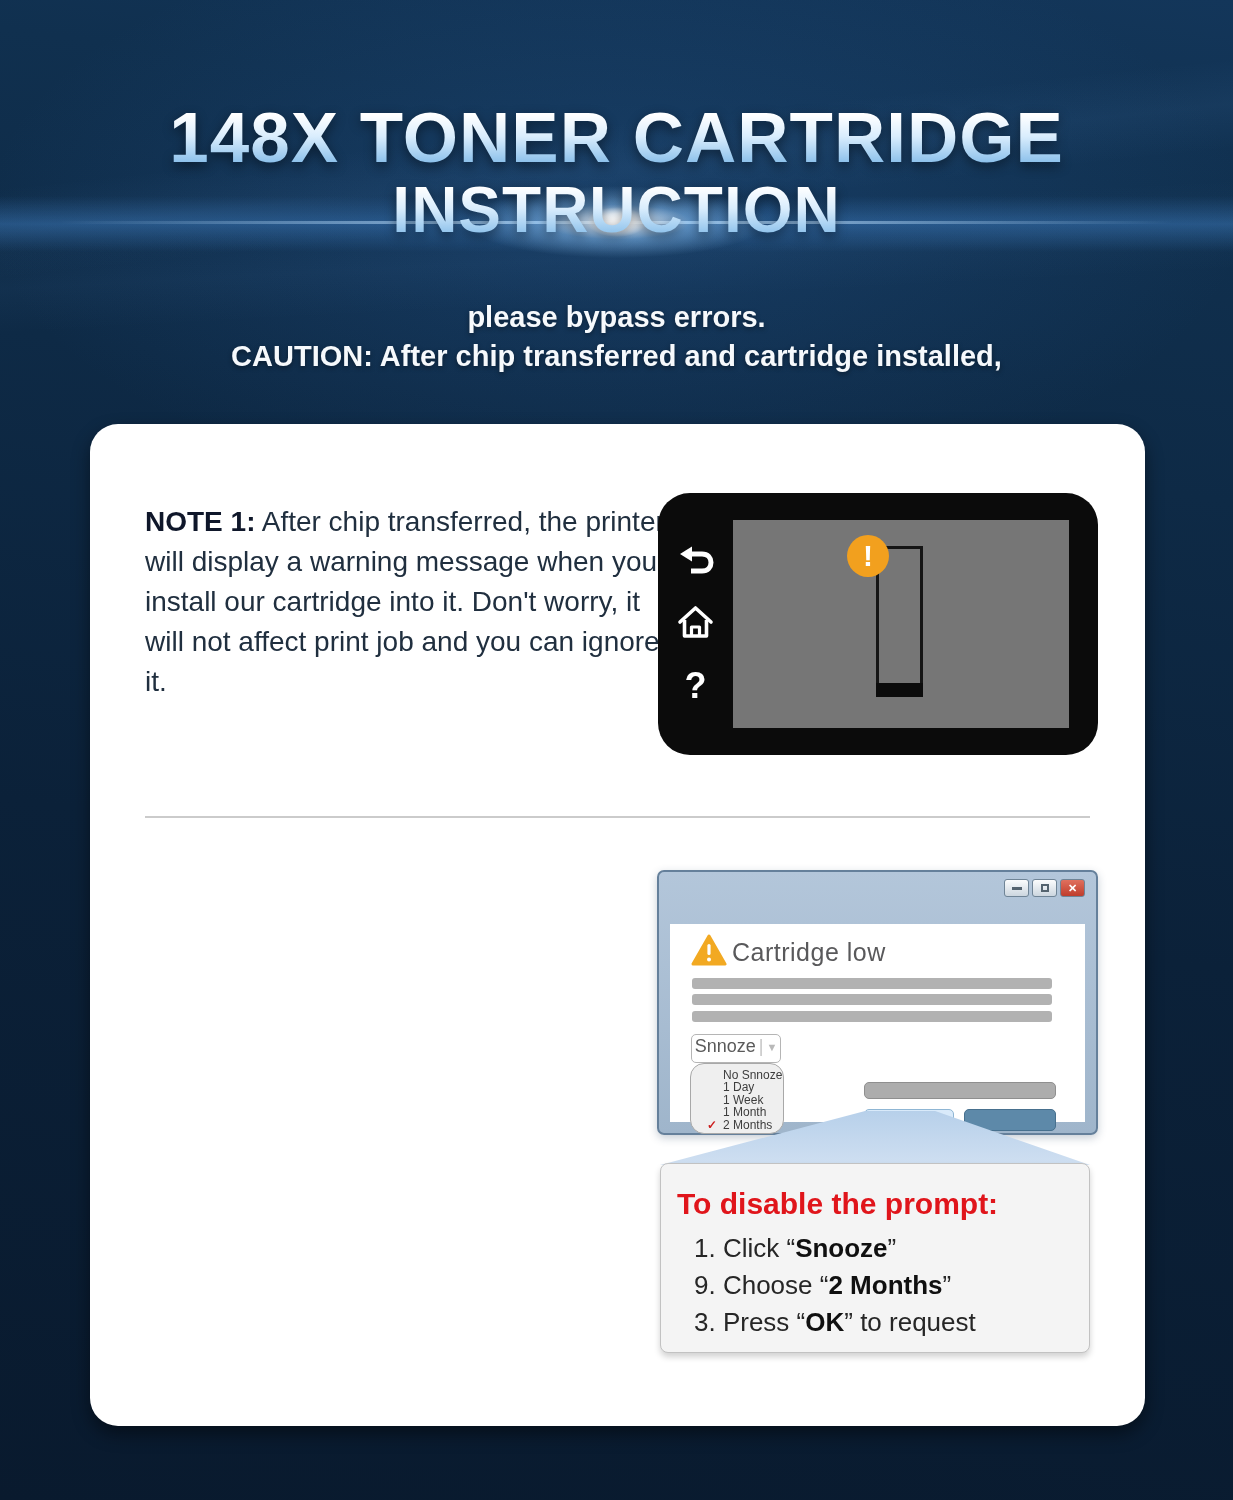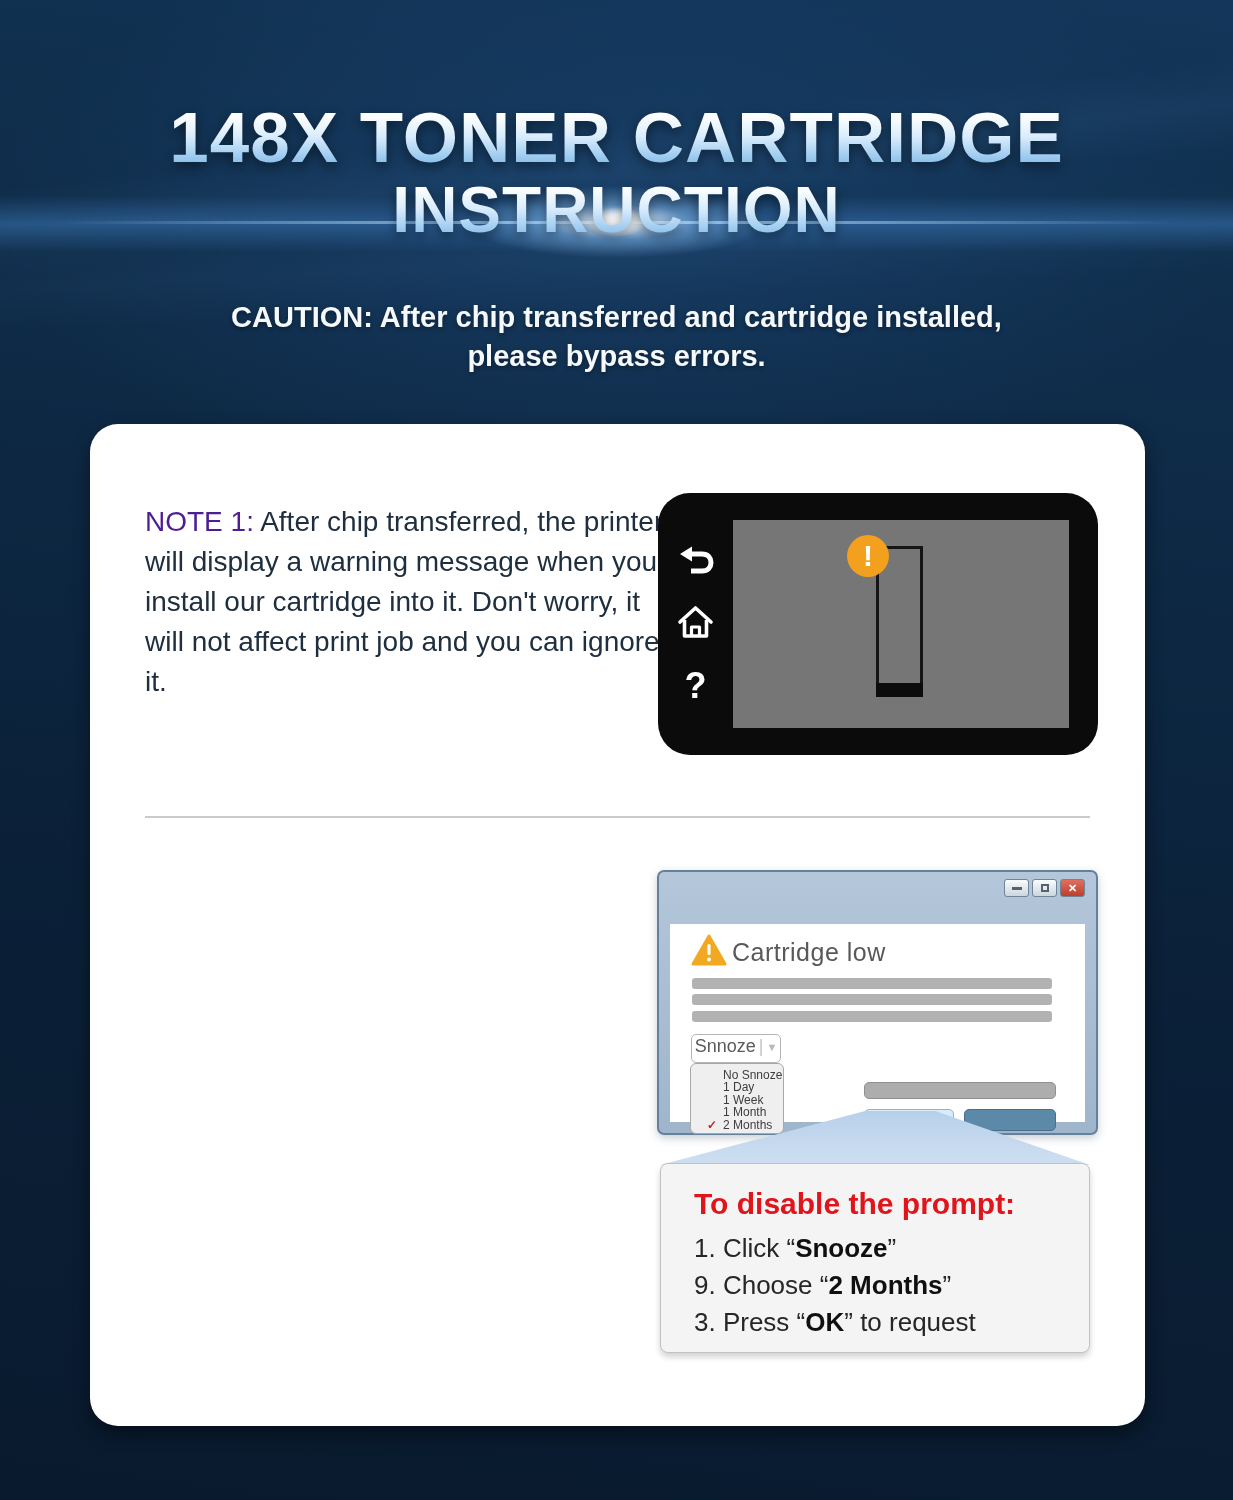--- a/index.html
+++ b/index.html
@@ -40,21 +40,21 @@
     color:#f6f9fc; font-size:29px; line-height:39px; font-weight:700;
     text-shadow:0 2px 5px rgba(0,0,0,.4); }
   .caution .lbl { font-weight:800; }
 
   
   .card { position:absolute; left:90px; top:424px; width:1055px; height:1002px;
     background:#ffffff; border-radius:28px; box-shadow:0 8px 18px rgba(0,0,0,.45); }
 
   .note { position:absolute; left:55px; width:520px; color:#202f3f;
     font-size:28px; line-height:40px; }
-  .note .nlbl { font-weight:400; color:#4c1d95; }
+  .note .nlbl { font-weight:700; color:#0f172a; }
   .note1 { top:78px; }
   .note2 { top:702px; }
 
   .divider { position:absolute; left:55px; top:392px; width:945px; height:2px; background:#cbcbcb; }
 
   
   .printer { position:absolute; left:568px; top:69px; width:440px; height:262px;
     background:#0b0b0b; border-radius:32px; }
   .printer-nav { position:absolute; left:0; top:0; width:75px; height:262px;
     display:flex; flex-direction:column; align-items:center; justify-content:center; gap:26px; }
@@ -81,40 +81,40 @@
   .dlg-title { position:absolute; left:62px; top:14px; color:#59595b; font-size:25px; letter-spacing:.5px; }
   .dlg-warn { position:absolute; left:21px; top:10px; }
   .ph-bar { position:absolute; left:22px; width:360px; height:11px; background:#b2b2b2; border-radius:3px; }
   .ph1 { top:54px; } .ph2 { top:70px; } .ph3 { top:87px; }
   .snooze-btn { position:absolute; left:21px; top:110px; width:90px; height:29px; background:#fff;
     border:1px solid #b5b5b5; border-radius:5px; color:#5a5a5a; font-size:18px; line-height:22px;
     text-align:center; }
   .snooze-btn .sep { color:#c4c4c4; margin:0 3px; }
   .snooze-btn .arr { color:#b9b9b9; font-size:11px; vertical-align:1px; }
   .dropdown { position:absolute; left:20px; top:139px; width:94px; height:71px; background:#efefef;
-    border:1px solid #a8a8a8; border-radius:6px; padding-top:5px; }
+    border:1px solid #a8a8a8; border-radius:14px; padding-top:5px; }
   .dd-item { position:relative; padding-left:32px; font-size:12px; line-height:12.4px; color:#3d3d3d; }
   .dd-check { position:absolute; left:16px; color:#cc1f1f; font-weight:700; }
   .gray-btn { position:absolute; left:194px; top:158px; width:192px; height:17px; background:#adadad;
     border:1px solid #8f8f8f; border-radius:5px; }
   .ok-btn { position:absolute; left:194px; top:185px; width:90px; height:22px;
     background:#d9eafa; border:1px solid #8fb6d4; border-radius:5px;
     color:#2c2c2c; font-size:13px; line-height:20px; text-align:center; }
   .blue-btn { position:absolute; left:294px; top:185px; width:92px; height:22px;
     background:#5d89a9; border:1px solid #47708e; border-radius:5px; }
 
   .funnel { position:absolute; left:570px; top:687px; width:430px; height:54px;
     background:linear-gradient(180deg,#b7d0ea,#cfdff1);
     clip-path:polygon(47.7% 0, 64% 0, 100% 100%, 0% 100%); }
 
   
   .callout { position:absolute; left:570px; top:739px; width:430px; height:190px;
     background:#f4f4f4; border:1px solid #c2c2c2; border-radius:8px;
     box-shadow:0 4px 6px rgba(0,0,0,.18); }
-  .callout-title { position:absolute; left:33px; top:23px; color:#e0151b; font-weight:800; font-size:30px; }
+  .callout-title { position:absolute; left:16px; top:23px; color:#e0151b; font-weight:800; font-size:30px; }
   .steps { position:absolute; left:33px; top:66px; }
   .step { font-size:26px; line-height:37px; color:#262626; }
   .step b { color:#101010; }
 </style>
 </head>
 <body>
 
 <div class="stage">
   <div class="bg-glow"></div>
   <div class="streak s1"></div>
@@ -123,22 +123,22 @@
   <div class="flare-line"></div>
   <div class="flare-core"></div>
   <div class="flare-dot"></div>
 
   <div class="title-wrap">
     <div class="title-line title-l1">148X TONER CARTRIDGE</div>
     <div class="title-line title-l2">INSTRUCTION</div>
   </div>
 
   <div class="caution">
+    <div>please bypass errors.</div>
     <div><span class="lbl">CAUTION:</span><span> After chip transferred and cartridge installed,</span></div>
-    <div>please bypass errors.</div>
   </div>
 
   <div class="card">
 
     <div class="note note1">
       <span class="nlbl">NOTE 1:</span><span> After chip transferred, the printer will display a warning message when you install our cartridge into it. Don't worry, it will not affect print job and you can ignore it.</span>
     </div>
 
     <div class="printer">
       <div class="printer-nav">

